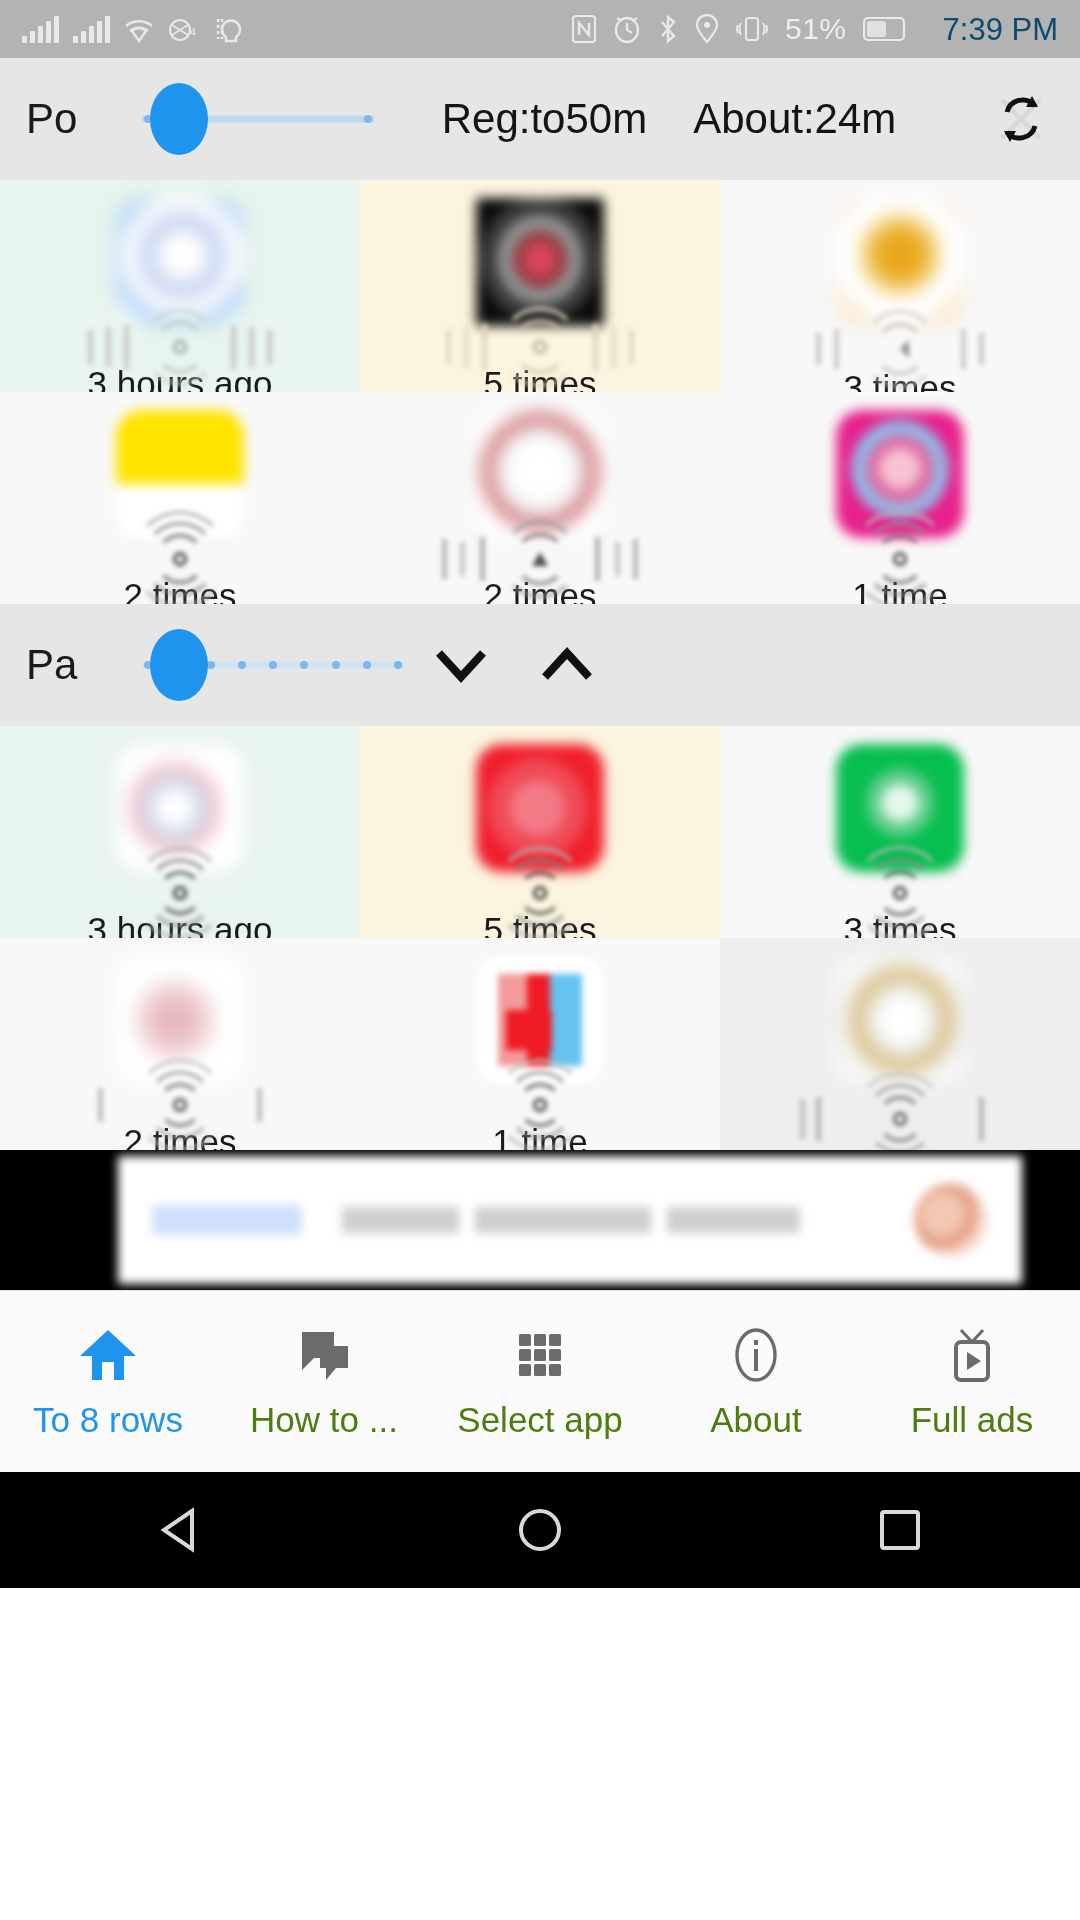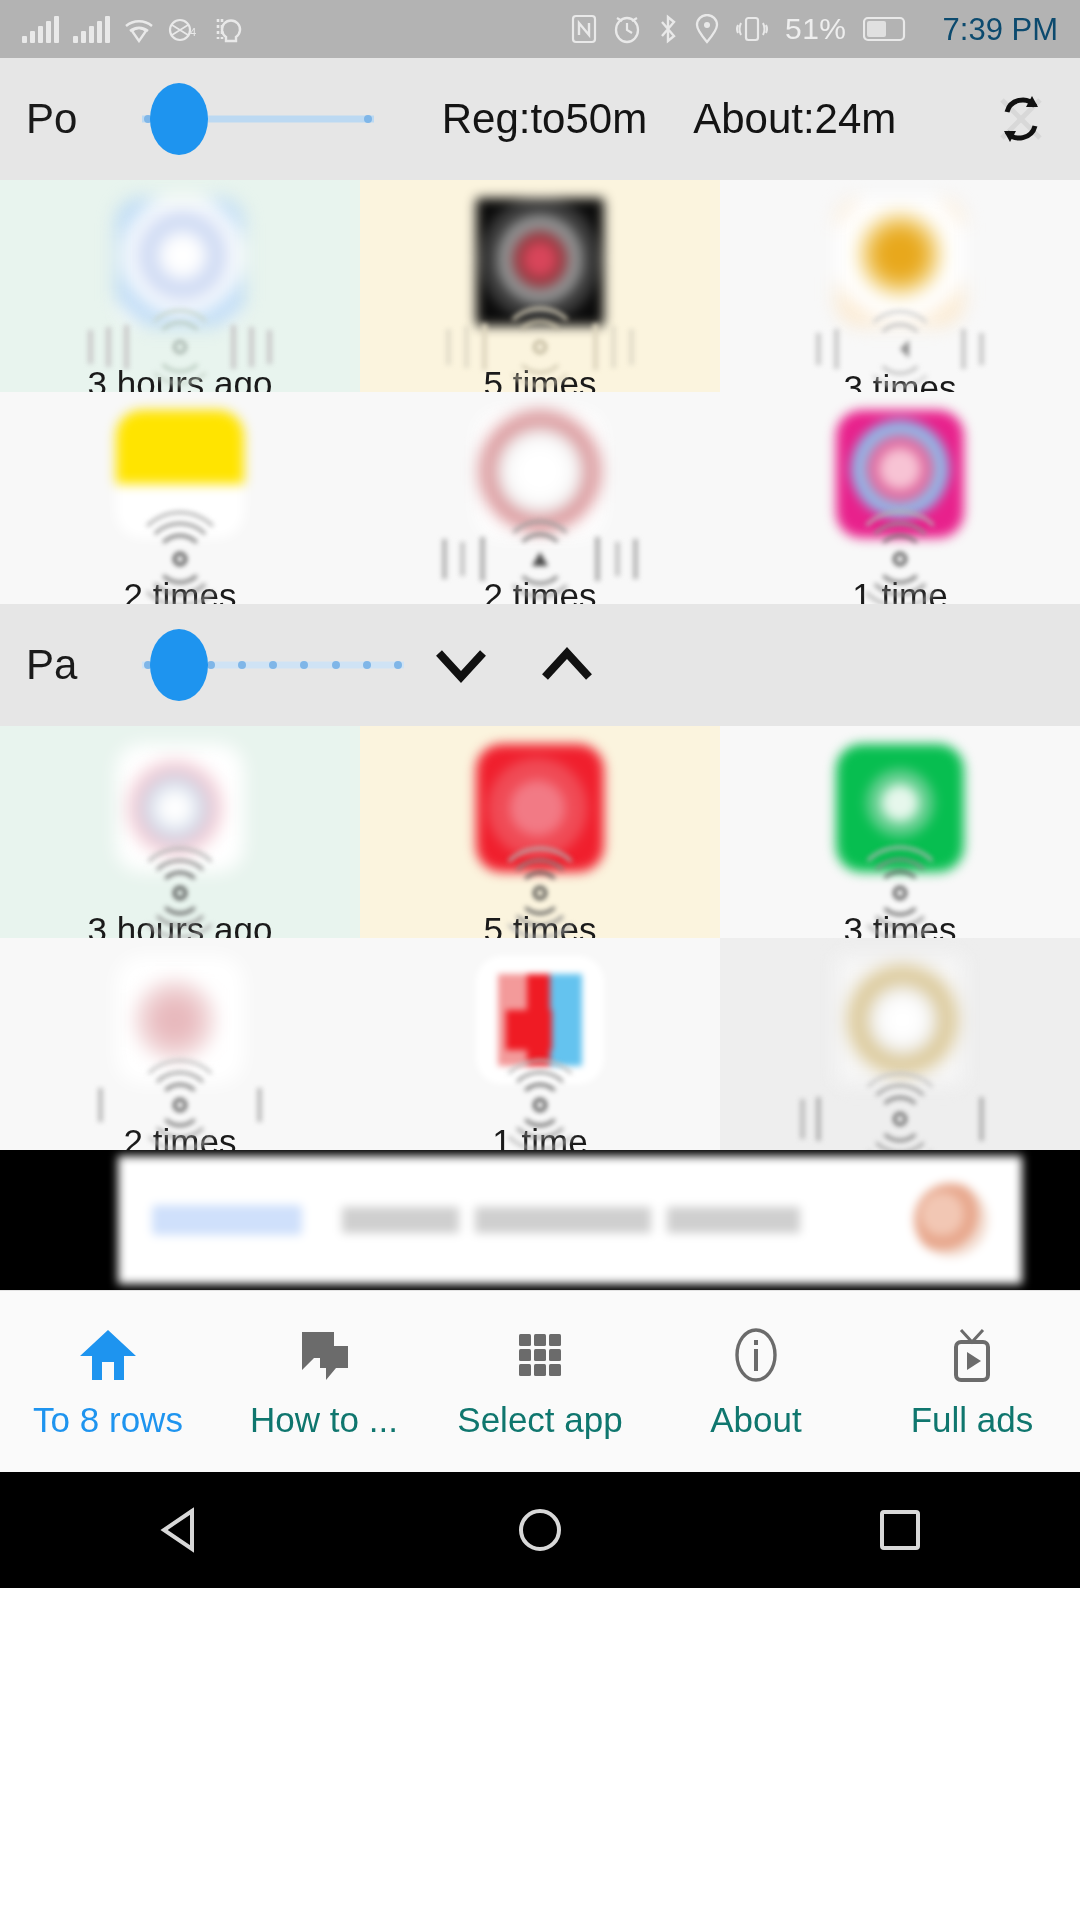--- a/index.html
+++ b/index.html
@@ -86,21 +86,21 @@
   .ad-thumb{ width:74px; height:74px; border-radius:50%; flex:0 0 auto;
              background:radial-gradient(circle at 38% 42%, #f2c7b4 0 34%,
              #e8a98f 34% 58%, #f3ded3 58% 100%); }
 
   
   .bottomnav{ height:182px; background:#fafafa; display:flex;
               border-top:1px solid #e3e3e3; }
   .navitem{ flex:1 1 0; display:flex; flex-direction:column; align-items:center;
             justify-content:center; gap:14px; }
   .navicon{ height:62px; display:flex; align-items:center; justify-content:center; }
-  .navlabel{ font-size:35px; color:#0f766e; white-space:nowrap; }
+  .navlabel{ font-size:35px; color:#4d7c0f; white-space:nowrap; }
   .navitem.active .navlabel{ color:#1e94ef; }
 
   
   .androidnav{ height:116px; background:#000; display:flex; align-items:center;
                justify-content:space-around; }
   .anbtn{ width:110px; height:116px; display:flex; align-items:center;
           justify-content:center; }
 </style>
 </head>
 <body>

